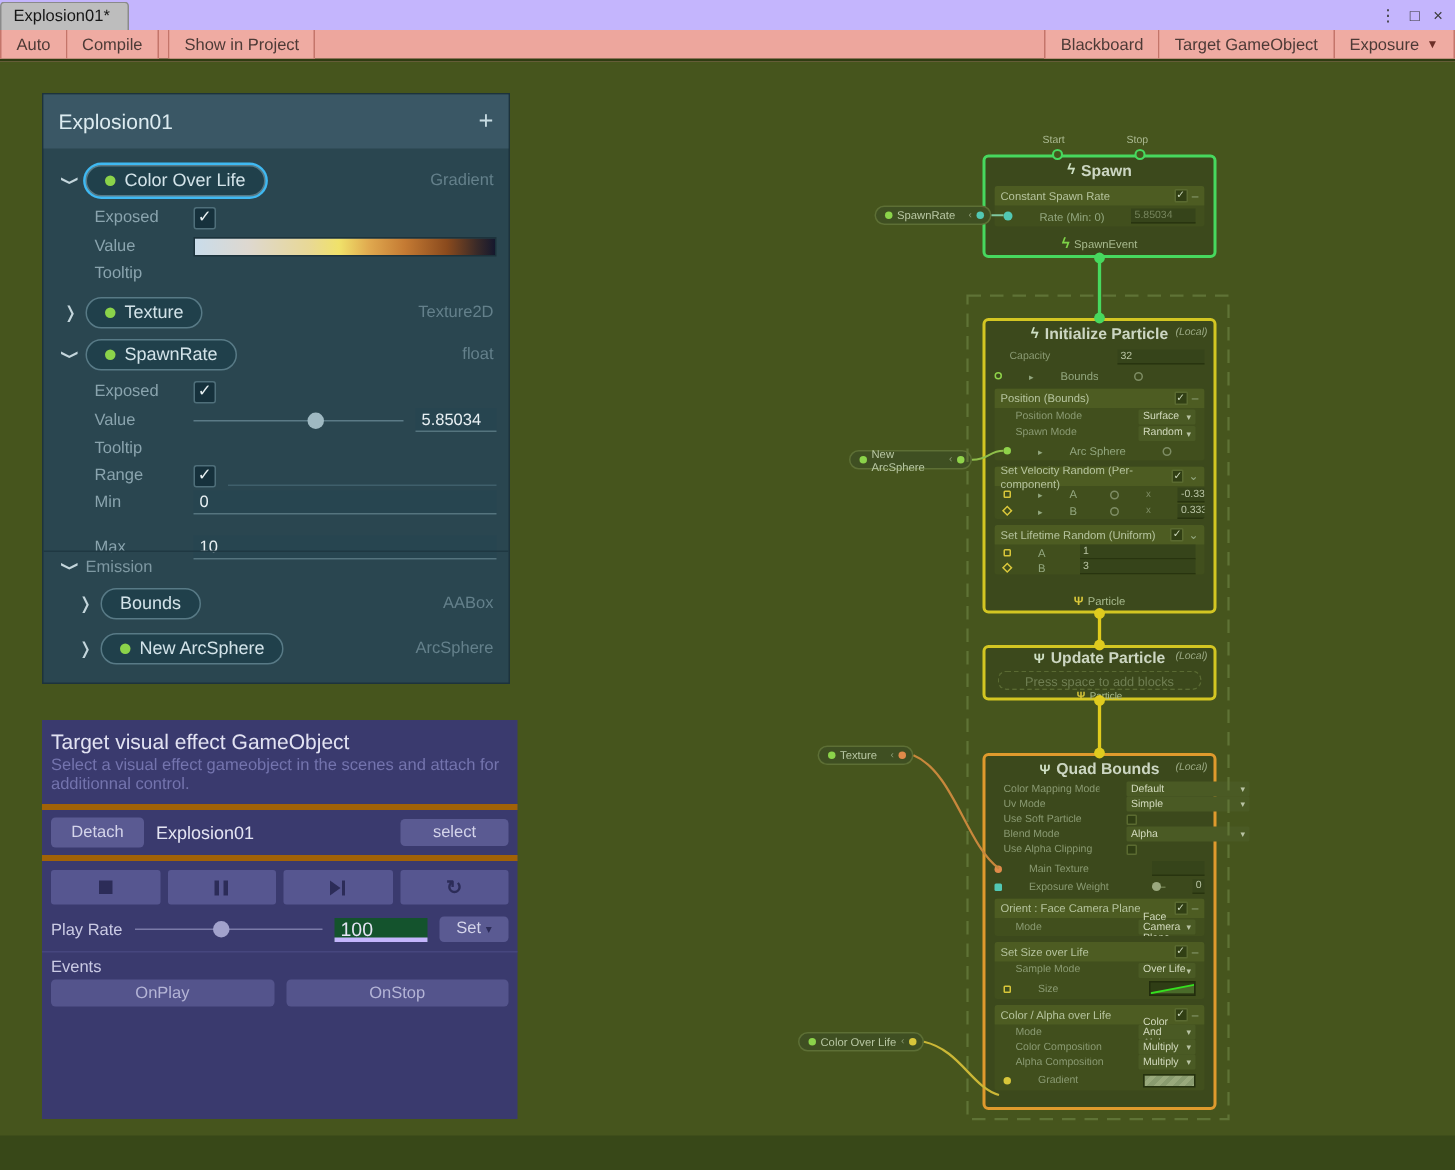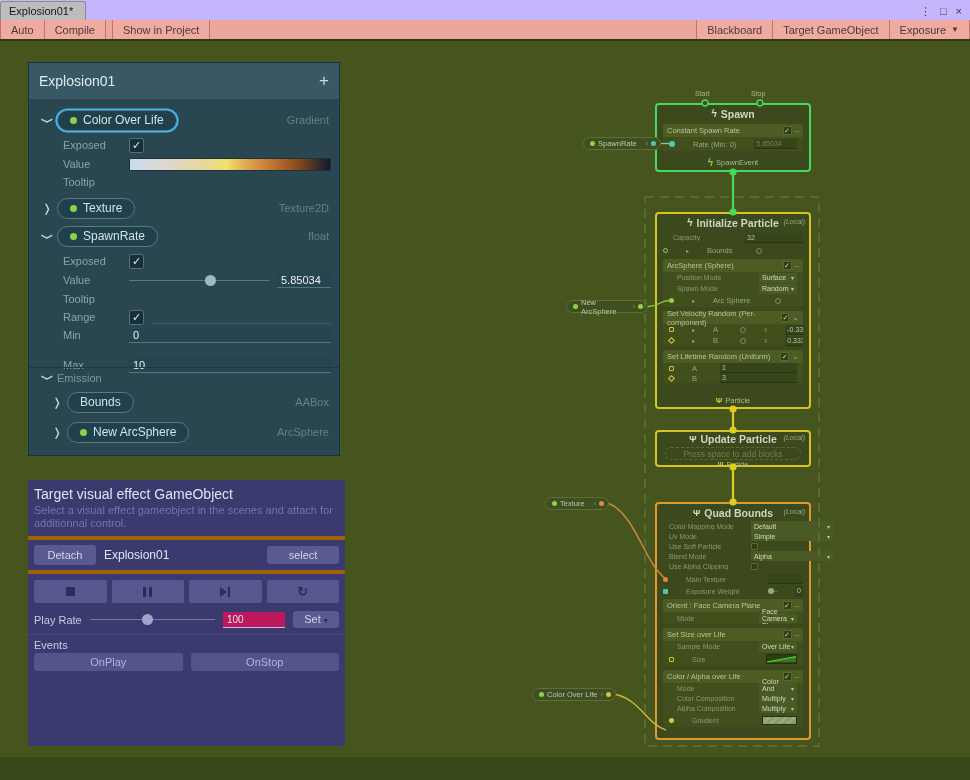--- a/index.html
+++ b/index.html
@@ -64,21 +64,21 @@
   .pb-btn { flex:1; height:23px; background:#565690; border-radius:2px; display:flex; align-items:center; justify-content:center; cursor:default; }
   .ic { color:#2c2c58; }
   .ic-stop { width:9px; height:9px; background:#2c2c58; }
   .ic-pause { display:flex; gap:3px; } .ic-pause i { width:3px; height:10px; background:#2c2c58; }
   .ic-step { display:flex; align-items:center; gap:1px; }
   .ic-step .tri { width:0; height:0; border-left:7px solid #2c2c58; border-top:5px solid transparent; border-bottom:5px solid transparent; }
   .ic-step .bar { width:2px; height:10px; background:#2c2c58; }
   .rate-row { display:flex; align-items:center; gap:8px; padding:6px; font-size:11px; }
   .tg-track { position:relative; flex:1; height:1px; background:#7a7aa8; }
   .tg-handle { position:absolute; top:-5px; width:11px; height:11px; border-radius:50%; background:#a2a2cc; }
-  .tg-num { width:62px; background:#be185d; border-bottom:1px solid #c4b5fd; color:#e4e4f4; font-size:10px; height:16px; line-height:16px; padding:0 4px; }
+  .tg-num { width:62px; background:#14532d; border-bottom:3px solid #c4b5fd; color:#e4e4f4; font-size:13px; height:16px; line-height:16px; padding:0 4px; }
   .set-btn { width:46px; height:17px; line-height:17px; }
   .set-btn .drop{ font-size:8px; color:#2c2c58; margin-left:3px;}
   .ev-lbl { font-size:11px; padding:4px 6px 2px 6px; }
   .ev-row { display:flex; gap:8px; padding:0 6px; }
   .ev-btn { flex:1; height:18px; line-height:18px; background:#54548c; color:#b4b4d6; }
 
   
   .node { position:absolute; background:#3c491c; border-radius:4px; display:flex; flex-direction:column; z-index:4; }
   .n-green { border:2px solid #47d85e; }
   .n-yellow { border:2px solid #d3c622; }
@@ -343,21 +343,21 @@
       </div>
       <div class="nrow" style="height:13px;">
         <span class="port o-green" style="width:5px;height:5px;"></span>
         <span class="exp">▸</span>
         <span class="nlbl">Bounds</span>
         <span class="mini-circle" style="margin-left:6px;"></span>
       </div>
 
       <div class="block">
         <div class="bhead">
-          <span>ArcSphere (Sphere)</span>
+          <span>Position (Bounds)</span>
             <span class="sp"></span>
           <span class="mini-cbx">✓</span>
           <span class="bfold">–</span>
         </div>
         <div class="nrow" style="height:11px; padding-left:14px;">
           <span class="qset-lbl">Position Mode</span>
           <span class="dd" style="flex:1;">
             <span>Surface</span>
             <span class="da">▾</span>
           </span>

